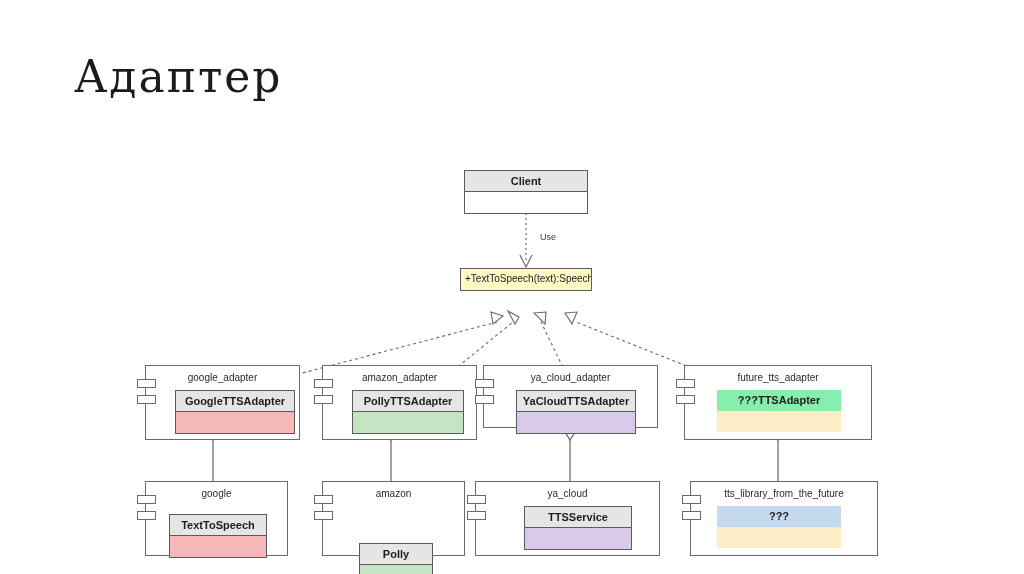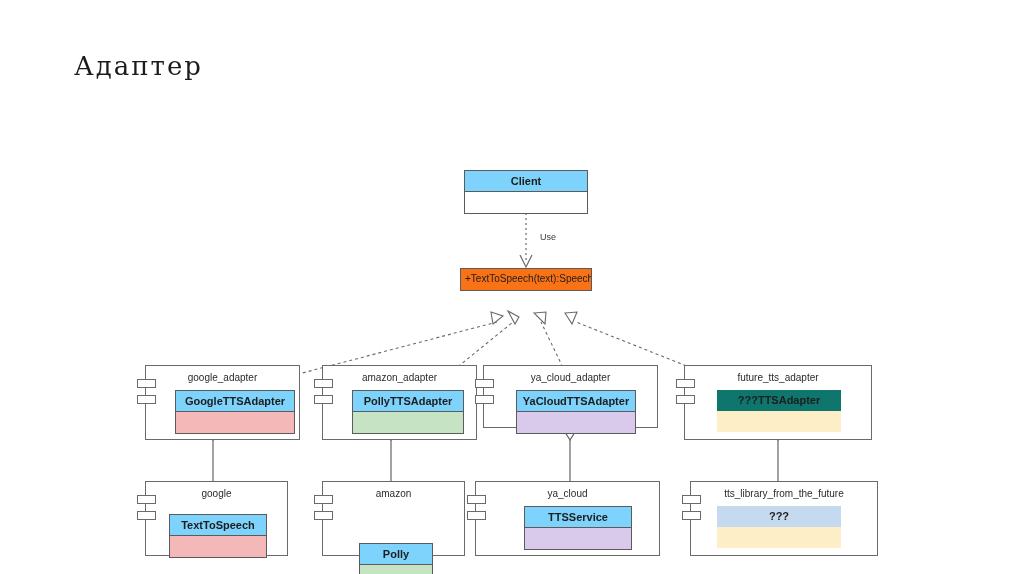--- a/index.html
+++ b/index.html
@@ -15,21 +15,21 @@
     font-family: "Liberation Sans", sans-serif;
     color: #1d1d1d;
   }
 
   
   #page-title {
     position: absolute;
     left: 74px;
     top: 51px;
     font-family: "DejaVu Serif", serif;
-    font-size: 26px;
+    font-size: 44px;
     letter-spacing: 2px;
     color: #1b1b1b;
     white-space: nowrap;
   }
 
   
   #connector-layer {
     position: absolute;
     left: 0;
     top: 0;
@@ -46,21 +46,21 @@
     background: #ffffff;
   }
   .uml-class .class-title {
     box-sizing: border-box;
     height: 21px;
     line-height: 20px;
     text-align: center;
     font-size: 11px;
     font-weight: bold;
     border-bottom: 1px solid #5b5b5b;
-    background: #7dd3fc;
+    background: #e5e5e5;
     white-space: nowrap;
     overflow: hidden;
   }
   .uml-class .class-body {
     box-sizing: border-box;
     height: 21px;
     line-height: 20px;
     text-align: center;
     font-size: 11px;
     white-space: nowrap;
@@ -169,21 +169,21 @@
 
 <div class="uml-class" style="left:464px; top:170px; width:124px;">
   <div class="class-title">Client</div>
   <div class="class-body"></div>
 </div>
 
 <div style="position:absolute; left:496px; top:232px; width:60px; text-align:right;
             font-size:9px; color:#3a3a3a;">Use</div>
 
 <div class="uml-class interface" style="left:460px; top:268px; width:132px;">
-  <div class="class-body" style="background:#f97316; text-align:right; padding-left:4px; font-size:10px;">+TextToSpeech(text):Speech</div>
+  <div class="class-body" style="background:#fef9c3; text-align:right; padding-left:4px; font-size:10px;">+TextToSpeech(text):Speech</div>
 </div>
 
 <div class="uml-package" style="left:145px; top:365px; width:155px; height:75px;">
   <span class="component-icon">
     <i class="tab-top"></i>
       <u></u>
       <i class="tab-bottom"></i>
   </span>
   <div class="pkg-label">google_adapter</div>
   <div class="uml-class" style="left:29px; top:24px; width:120px;">
@@ -219,21 +219,21 @@
 </div>
 
 <div class="uml-package" style="left:684px; top:365px; width:188px; height:75px;">
   <span class="component-icon">
     <i class="tab-top"></i>
       <u></u>
       <i class="tab-bottom"></i>
   </span>
   <div class="pkg-label">future_tts_adapter</div>
   <div class="uml-class" style="left:32px; top:24px; width:124px; border:none;">
-    <div class="class-title" style="background:#0f766e; border-bottom:none;">???TTSAdapter</div>
+    <div class="class-title" style="background:#86efac; border-bottom:none;">???TTSAdapter</div>
     <div class="class-body" style="background:#fdeec8;"></div>
   </div>
 </div>
 
 <div class="uml-package" style="left:145px; top:481px; width:143px; height:75px;">
   <span class="component-icon">
     <i class="tab-top"></i>
       <u></u>
       <i class="tab-bottom"></i>
   </span>

